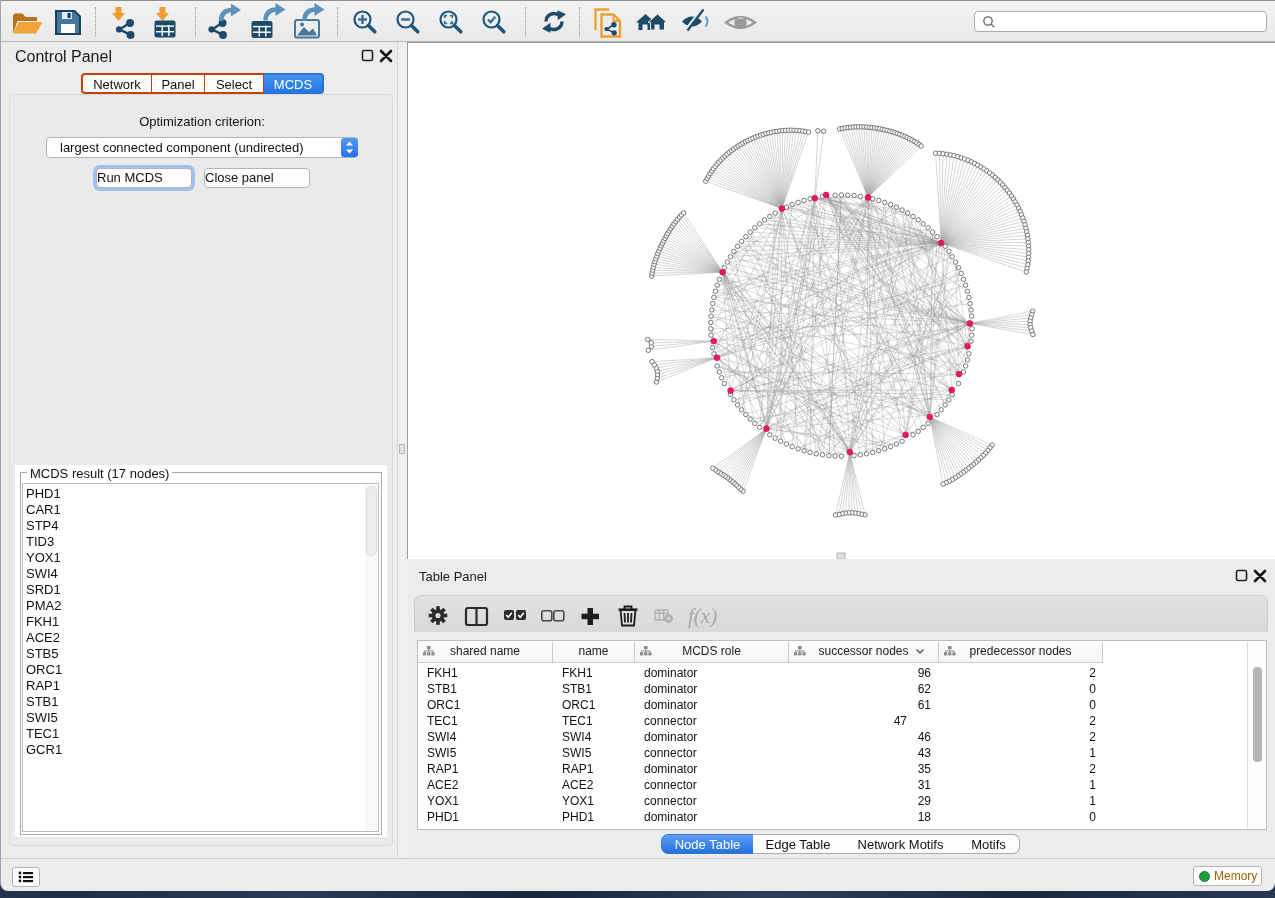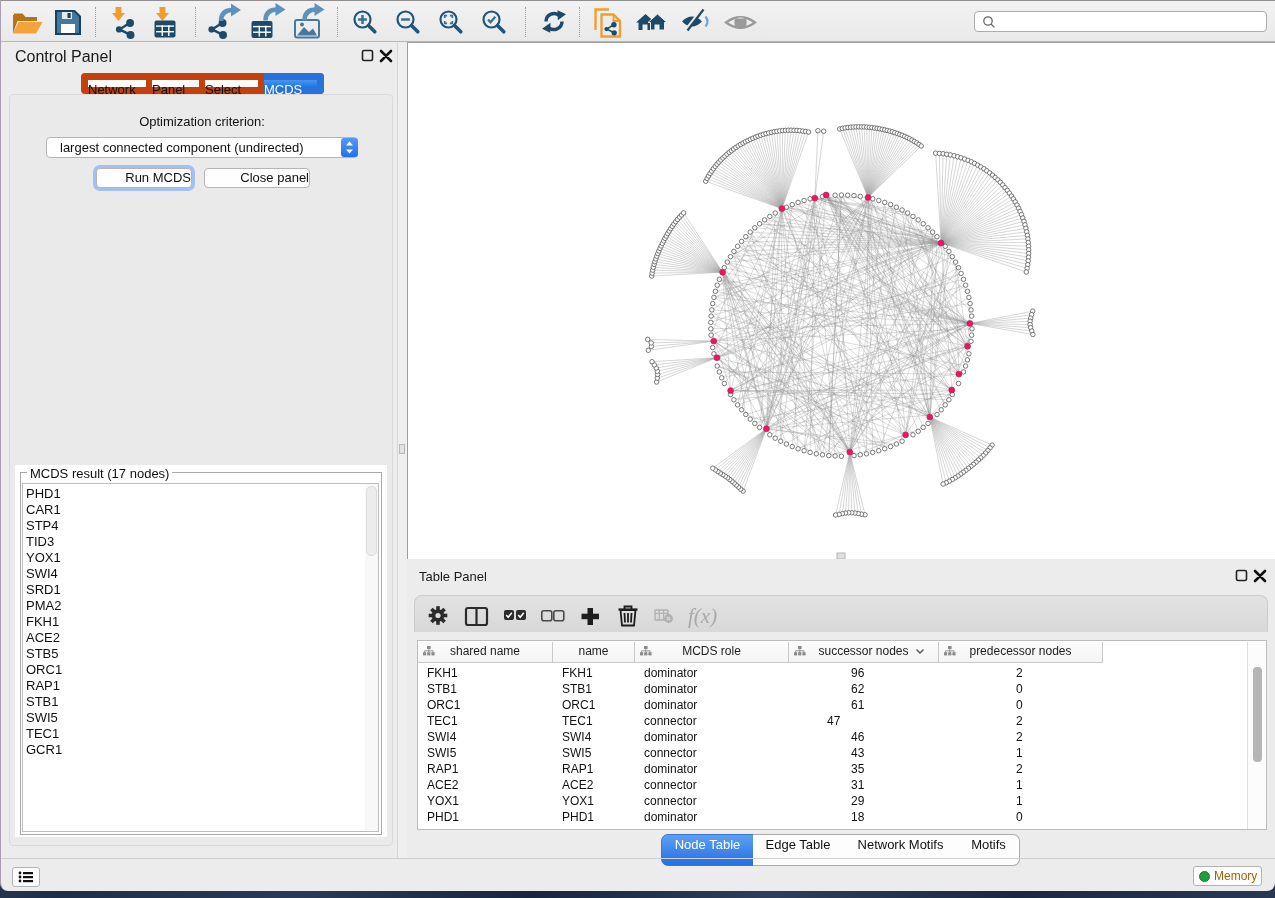--- a/index.html
+++ b/index.html
@@ -7,31 +7,31 @@
 background:linear-gradient(100deg,#324260 0%,#1f2e48 15%,#2a3a56 32%,#18263e 48%,#2e3e5a 65%,#1b2940 82%,#283754 100%)}
 #win{position:absolute;left:0;top:0;width:1275px;height:891px;background:#ececec;
 border-radius:0 0 8px 8px;border-left:1px solid #a99cb3;overflow:hidden}
 .abs{position:absolute}
 #toolbar{left:0;top:0;width:1275px;height:42px;background:linear-gradient(#f2f2f2,#e9e9e9);
 border-top:1px solid #8f8f8f;border-bottom:1px solid #b6b6b6}
 .vsep{position:absolute;top:6px;height:30px;width:0;border-left:1px dotted #9a9a9a}
 #searchbox{position:absolute;left:973px;top:10px;width:293px;height:21px;background:#fff;
 border:1px solid #adadad;border-radius:4px}
 #cp-title{left:14px;top:48px;font-size:16px;color:#1a1a1a}
-.tab{position:absolute;top:73px;height:21px;font-size:13px;color:#111;
-background:#fdfdfd;border:7px solid #c2410c;line-height:20px}
+.tab{position:absolute;top:73px;height:21px;font-size:13px;color:#111;text-align:center;
+background:#fdfdfd;border:2px solid #c2410c;line-height:20px}
 #innerpanel{left:8px;top:94px;width:384px;height:752px;background:#eaeaea;
 border:1px solid #dadada;border-radius:4px}
 #optlabel{left:0px;top:114px;width:402px;text-align:center;font-size:13px;color:#111}
 #combo{left:45px;top:137px;width:312px;height:21px;background:#fff;border:1px solid #b5b5b5;
 border-radius:4px;font-size:13px;color:#111;line-height:19px;padding-left:13px}
 #combobtn{left:340px;top:138px;width:17px;height:19px;border-radius:3px;
 background:linear-gradient(#5597f6,#2471ee)}
 .btn{position:absolute;height:20px;background:#fefefe;border:1px solid #b5b5b5;border-radius:4px;
-font-size:13px;color:#111;text-align:right;line-height:18px}
+font-size:13px;color:#111;text-align:left;line-height:18px}
 #fieldset{left:14px;top:465px;width:372px;height:372px;background:#fff}
 #fsborder{left:19px;top:472px;width:362px;height:363px;border:1px solid #a9a9a9}
 #fslegend{left:26px;top:466px;background:#fff;font-size:13px;color:#111;padding:0 3px}
 #mcdslist{left:21px;top:483px;width:357px;height:349px;border:1px solid #bdbdbd;background:#fff;
 font-size:13px;color:#111;line-height:16px;padding:2px 0 0 3px}
 #mcdsscroll{left:364px;top:484px;width:13px;height:347px;background:#f8f8f8}
 #mcdsthumb{left:365px;top:486px;width:11px;height:70px;background:#ececec;border:1px solid #dcdcdc;border-radius:5px}
 #vsplit{left:396px;top:42px;width:10px;height:817px;background:#efefef;border-left:1px solid #d6d6d6}
 #vhandle{left:398px;top:444px;width:6px;height:10px;background:#e2e2e2;border:1px solid #b9b9b9}
 #netframe{left:406px;top:42px;width:869px;height:517px;background:#fff;border:1px solid #9e9e9e;border-right:none}
@@ -42,24 +42,24 @@
 #netcanvas{left:0;top:22px;width:867px;height:494px;background:#fff}
 #tablepanel{left:406px;top:559px;width:869px;height:300px;background:#ececec}
 #tp-title{left:12px;top:10px;font-size:13px;color:#1a1a1a}
 #tp-toolbar{left:7px;top:36px;width:854px;height:37px;background:linear-gradient(#e2e2e2,#d8d8d8);
 border:1px solid #cccccc;border-bottom:none;border-radius:8px 8px 0 0}
 #tbl{left:10px;top:81px;width:850px;height:190px;background:#fff;border:1px solid #bcbcbc}
 .th{position:absolute;top:1px;height:21px;background:linear-gradient(#fcfcfc,#f4f4f4);
 border-right:1px solid #c9c9c9;border-bottom:1px solid #c9c9c9;font-size:12px;color:#222;
 text-align:center;line-height:19px}
 .tr{position:absolute;height:16px;font-size:12px;color:#111;line-height:16px}
-.num{text-align:left}
+.num{text-align:right}
 #tscroll{left:829px;top:1px;width:19px;height:187px;background:#fcfcfc;border-left:1px solid #dedede}
 #tthumb{left:835px;top:26px;width:9px;height:95px;background:#b5b5b5;border-radius:4px}
-.btab{position:absolute;top:275px;height:32px;font-size:13px;text-align:center;line-height:19px;
+.btab{position:absolute;top:275px;height:20px;font-size:13px;text-align:center;line-height:19px;
 background:#fdfdfd;border:1px solid #ababab;color:#111}
 #statusline{left:0px;top:858px;width:1275px;height:0;border-top:1px solid #cfcfcf}
 .sbtn{position:absolute;background:#fdfdfd;border:1px solid #b3b3b3;border-radius:3px}
 </style></head><body>
 <div id="wall"></div>
 <div id="win">
 <div class="abs" id="toolbar">
 <div class="vsep" style="left:94px"></div>
 <div class="vsep" style="left:194px"></div>
 <div class="vsep" style="left:336px"></div>

